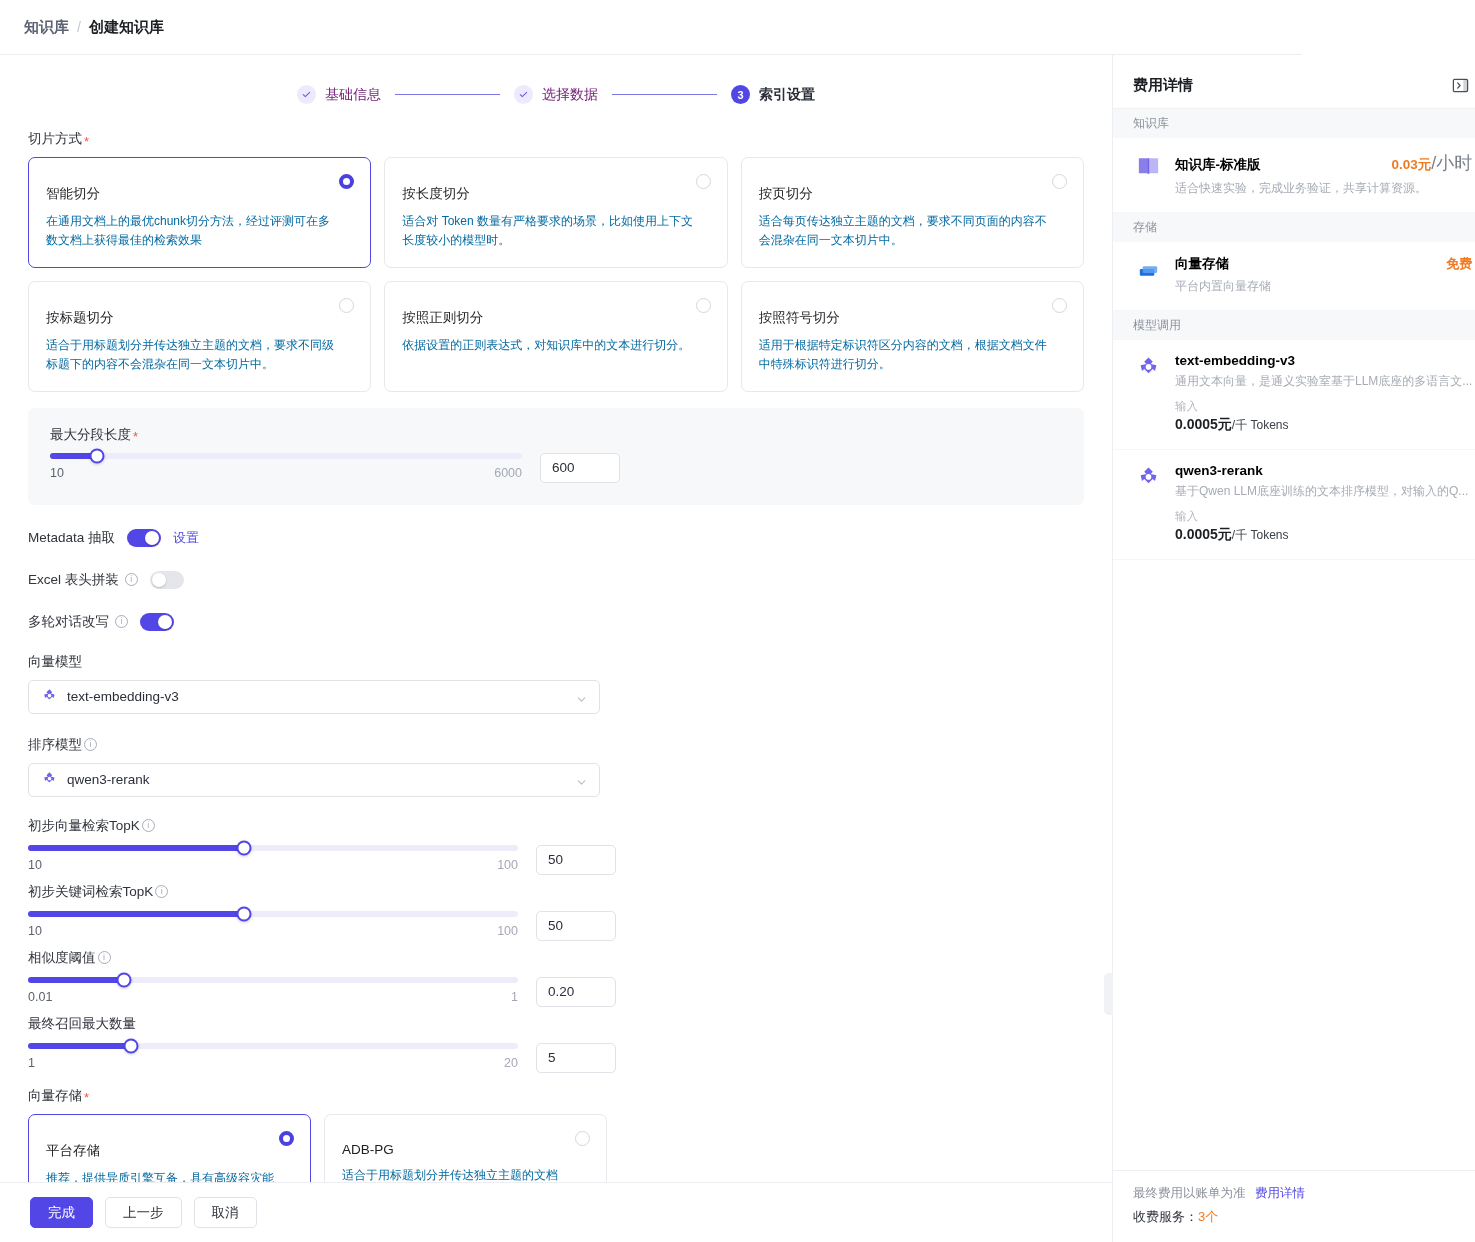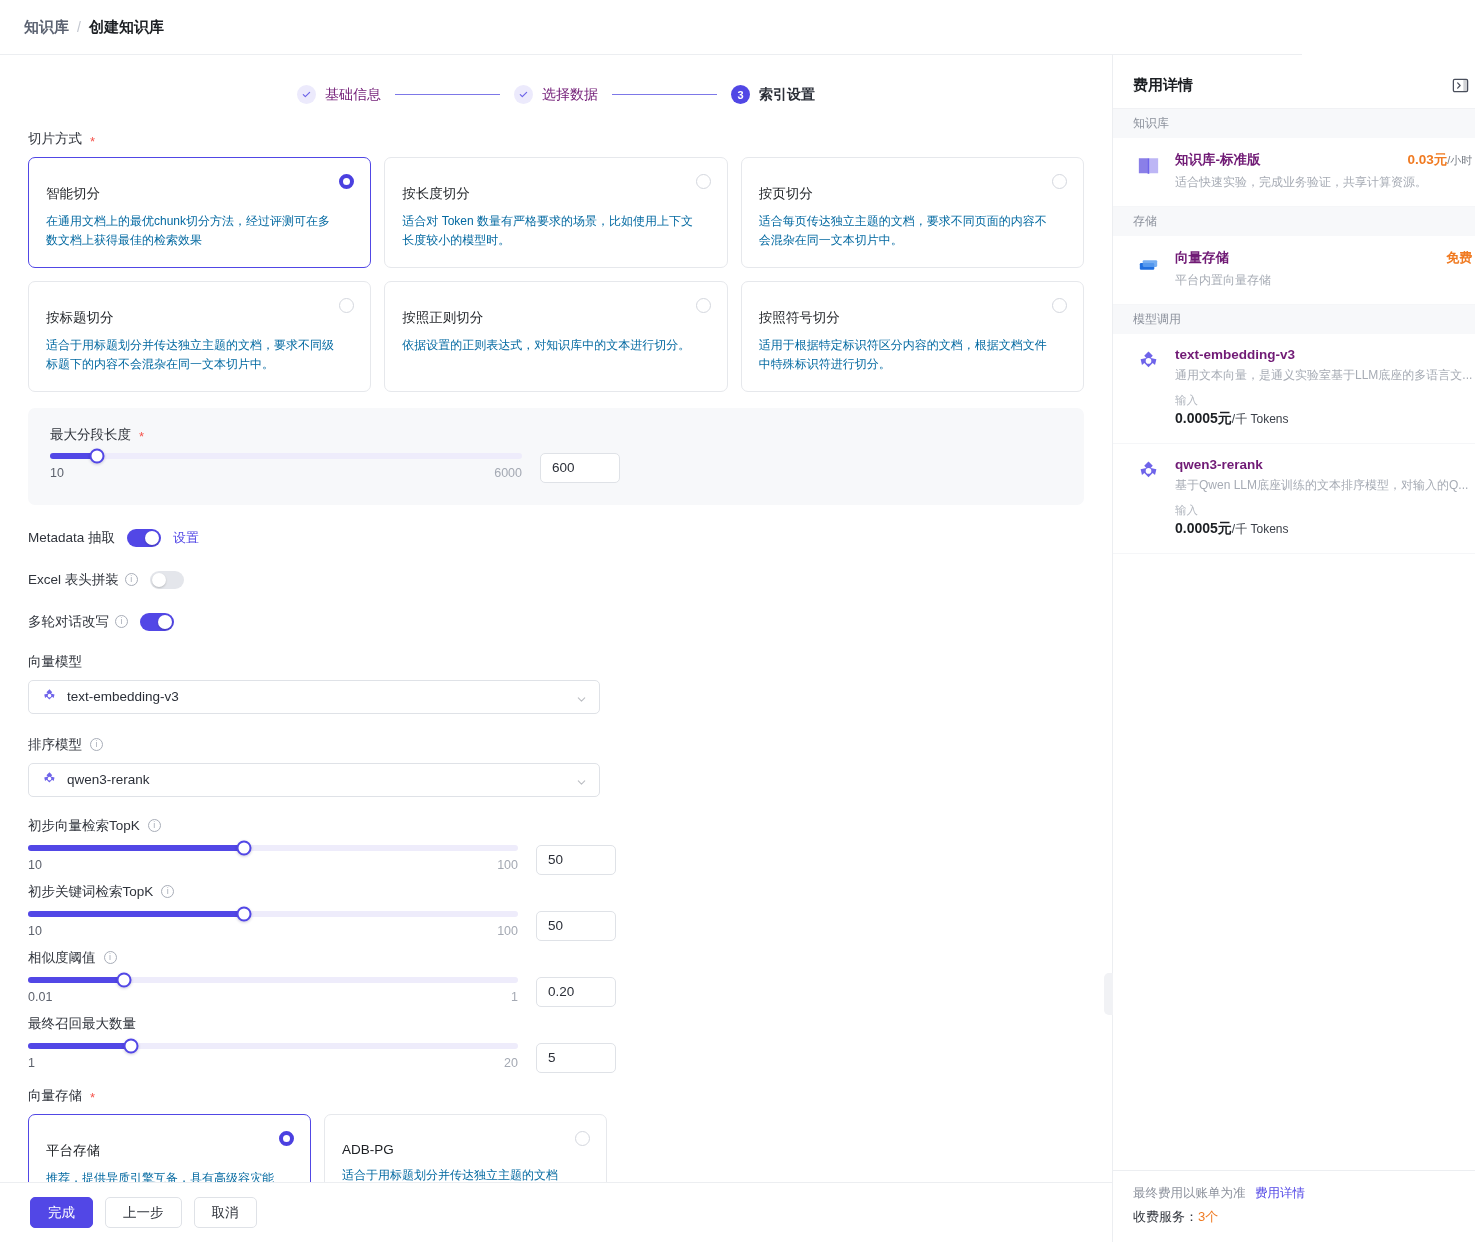--- a/index.html
+++ b/index.html
@@ -39,21 +39,21 @@
     font-size: 11px; font-weight: 700; color: #fff;
   }
   .step-circle.done { background: #eceafc; }
   .step-circle.done svg { display: block; }
   .step-circle.active { background: #5147e5; }
   .step-label { font-size: 14px; color: #701a75; }
   .step-label.active { color: #2b2f38; font-weight: 600; }
   .step-line { width: 105px; height: 1px; background: #7d78e8; margin: 0 14px; }
 
   
-  .field-label { font-size: 13.5px; color: #30343c; margin-bottom: 9px; display: flex; align-items: center; gap: 8px; }
+  .field-label { font-size: 13.5px; color: #30343c; margin-bottom: 9px; display: flex; align-items: center; gap: 2px; }
   .req-star { color: #f5544c; font-size: 13px; line-height: 1; position: relative; top: 2px; }
   .info-i {
     width: 13px; height: 13px; border-radius: 50%;
     border: 1px solid #a8adb8; color: #a8adb8;
     font-size: 9px; line-height: 11px; text-align: center;
     font-style: normal; display: inline-block; cursor: pointer;
   }
 
   
   .card-grid { display: grid; grid-template-columns: repeat(3, 1fr); gap: 13px; }
@@ -139,23 +139,23 @@
     padding: 0 22px 0 20px; border-bottom: 1px solid #f0f1f4; margin-top: 8px;
   }
   .cost-title { font-size: 15px; font-weight: 600; color: #1c1f23; }
   .collapse-ico { width: 19px; height: 19px; cursor: pointer; }
   .cost-body { flex: 1 1 auto; overflow: hidden; }
   .sec-head { background: #f7f8fa; font-size: 12px; color: #8c919c; padding: 6px 20px; }
   .cost-item { display: flex; padding: 13px 20px 15px 20px; gap: 12px; border-bottom: 1px solid #f5f6f8; }
   .cost-ico { width: 30px; height: 30px; flex: 0 0 30px; display: flex; align-items: center; justify-content: center; }
   .cost-main { flex: 1 1 auto; min-width: 0; }
   .cost-row1 { display: flex; align-items: baseline; justify-content: space-between; gap: 8px; }
-  .cost-name { font-size: 13.5px; color: #701a75; font-weight: 600; }
+  .cost-name { font-size: 13.5px; color: #000000; font-weight: 600; }
   .cost-price { font-size: 13.5px; color: #f07a21; font-weight: 700; white-space: nowrap; }
-  .cost-price .unit { font-size: 11px; color: #7b8089; font-weight: 400; }
+  .cost-price .unit { font-size: 18px; color: #7b8089; font-weight: 400; }
   .cost-free { font-size: 13px; color: #f07a21; font-weight: 600; }
   .cost-desc { font-size: 12px; color: #a6abb4; margin-top: 5px; white-space: nowrap; overflow: hidden; text-overflow: ellipsis; }
   .cost-subl { font-size: 11.5px; color: #b4b9c1; margin-top: 9px; }
   .cost-amt { font-size: 14px; color: #1c1f23; font-weight: 700; margin-top: 2px; }
   .cost-amt .unit { font-size: 12px; font-weight: 400; color: #3b4049; }
   .cost-foot { border-top: 1px solid #eceef1; padding: 14px 20px 16px 20px; }
   .foot-l1 { font-size: 12.5px; color: #8c919c; }
   .foot-l1 a { color: #5247e6; text-decoration: none; margin-left: 6px; cursor: pointer; }
   .foot-l2 { font-size: 13px; color: #30343c; margin-top: 6px; }
   .foot-l2 b { color: #f07a21; font-weight: 500; }

